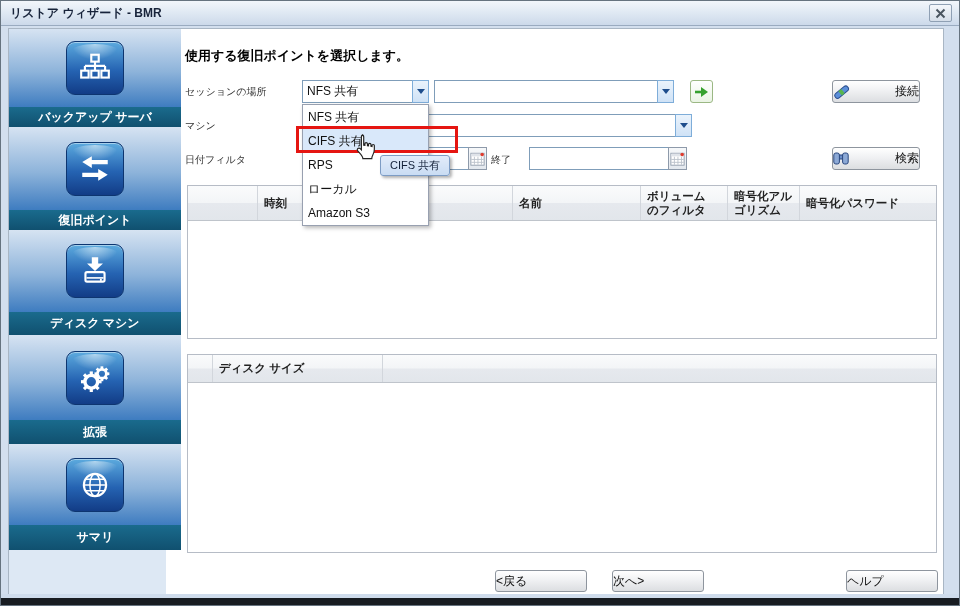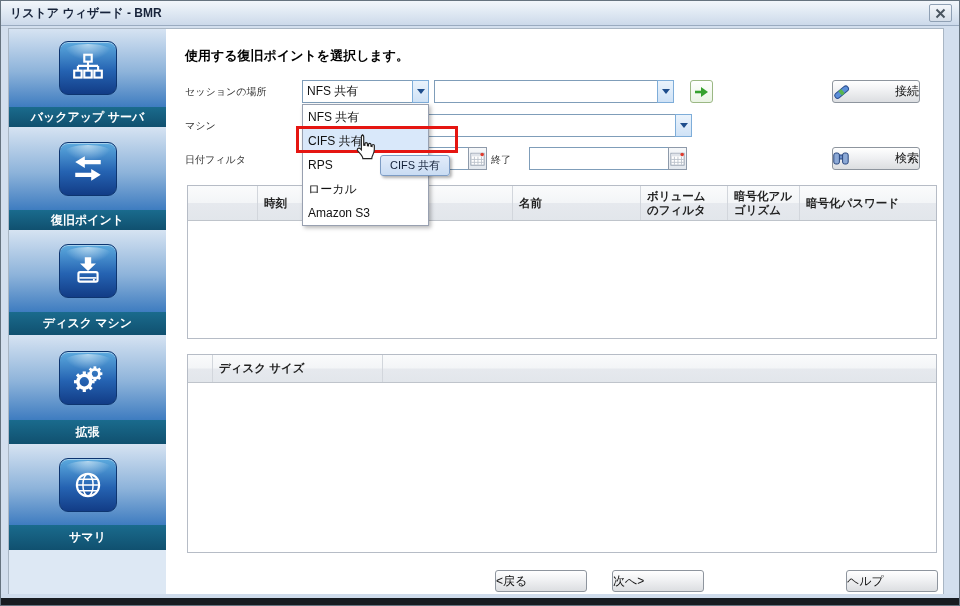--- a/index.html
+++ b/index.html
@@ -14,21 +14,21 @@
   .close-btn { position:absolute; right:7px; top:3px; width:23px; height:18px;
     background:linear-gradient(180deg,#f4f7fb,#d5dee9); border:1px solid #8fa0b4; border-radius:2px;
     display:flex; align-items:center; justify-content:center; cursor:pointer; }
 
   
   .panel { position:absolute; left:7px; top:27px; width:936px; height:567px;
     background:#ffffff; border:1px solid #a9b6c4; }
 
   
   .sidebar { position:absolute; left:0; top:0; width:157px; height:100%; background:#dde8f4; }
-  .side-item { position:absolute; left:0; width:157px; }
+  .side-item { position:absolute; left:0; width:172px; }
   .icon-area { width:100%; display:flex; align-items:center; justify-content:center;
     background:linear-gradient(180deg,#d6e3f2 0%,#8db3da 55%,#3e7cc0 100%); }
   .step-label { width:100%; background:linear-gradient(180deg,#1a6b8d,#10506f);
     color:#fff; font-size:12px; font-weight:bold; text-align:center;
     display:flex; align-items:center; justify-content:center; }
   .app-icon { width:58px; height:54px; border-radius:9px;
     background:linear-gradient(180deg,#5caade 0%,#2563b2 55%,#123c86 100%);
     border:1px solid #0d3570; box-shadow:inset 0 1px 0 rgba(255,255,255,.45);
     position:relative; display:flex; align-items:center; justify-content:center; overflow:hidden; }
   .app-icon::before { content:""; position:absolute; left:4px; right:4px; top:2px; height:16px;

